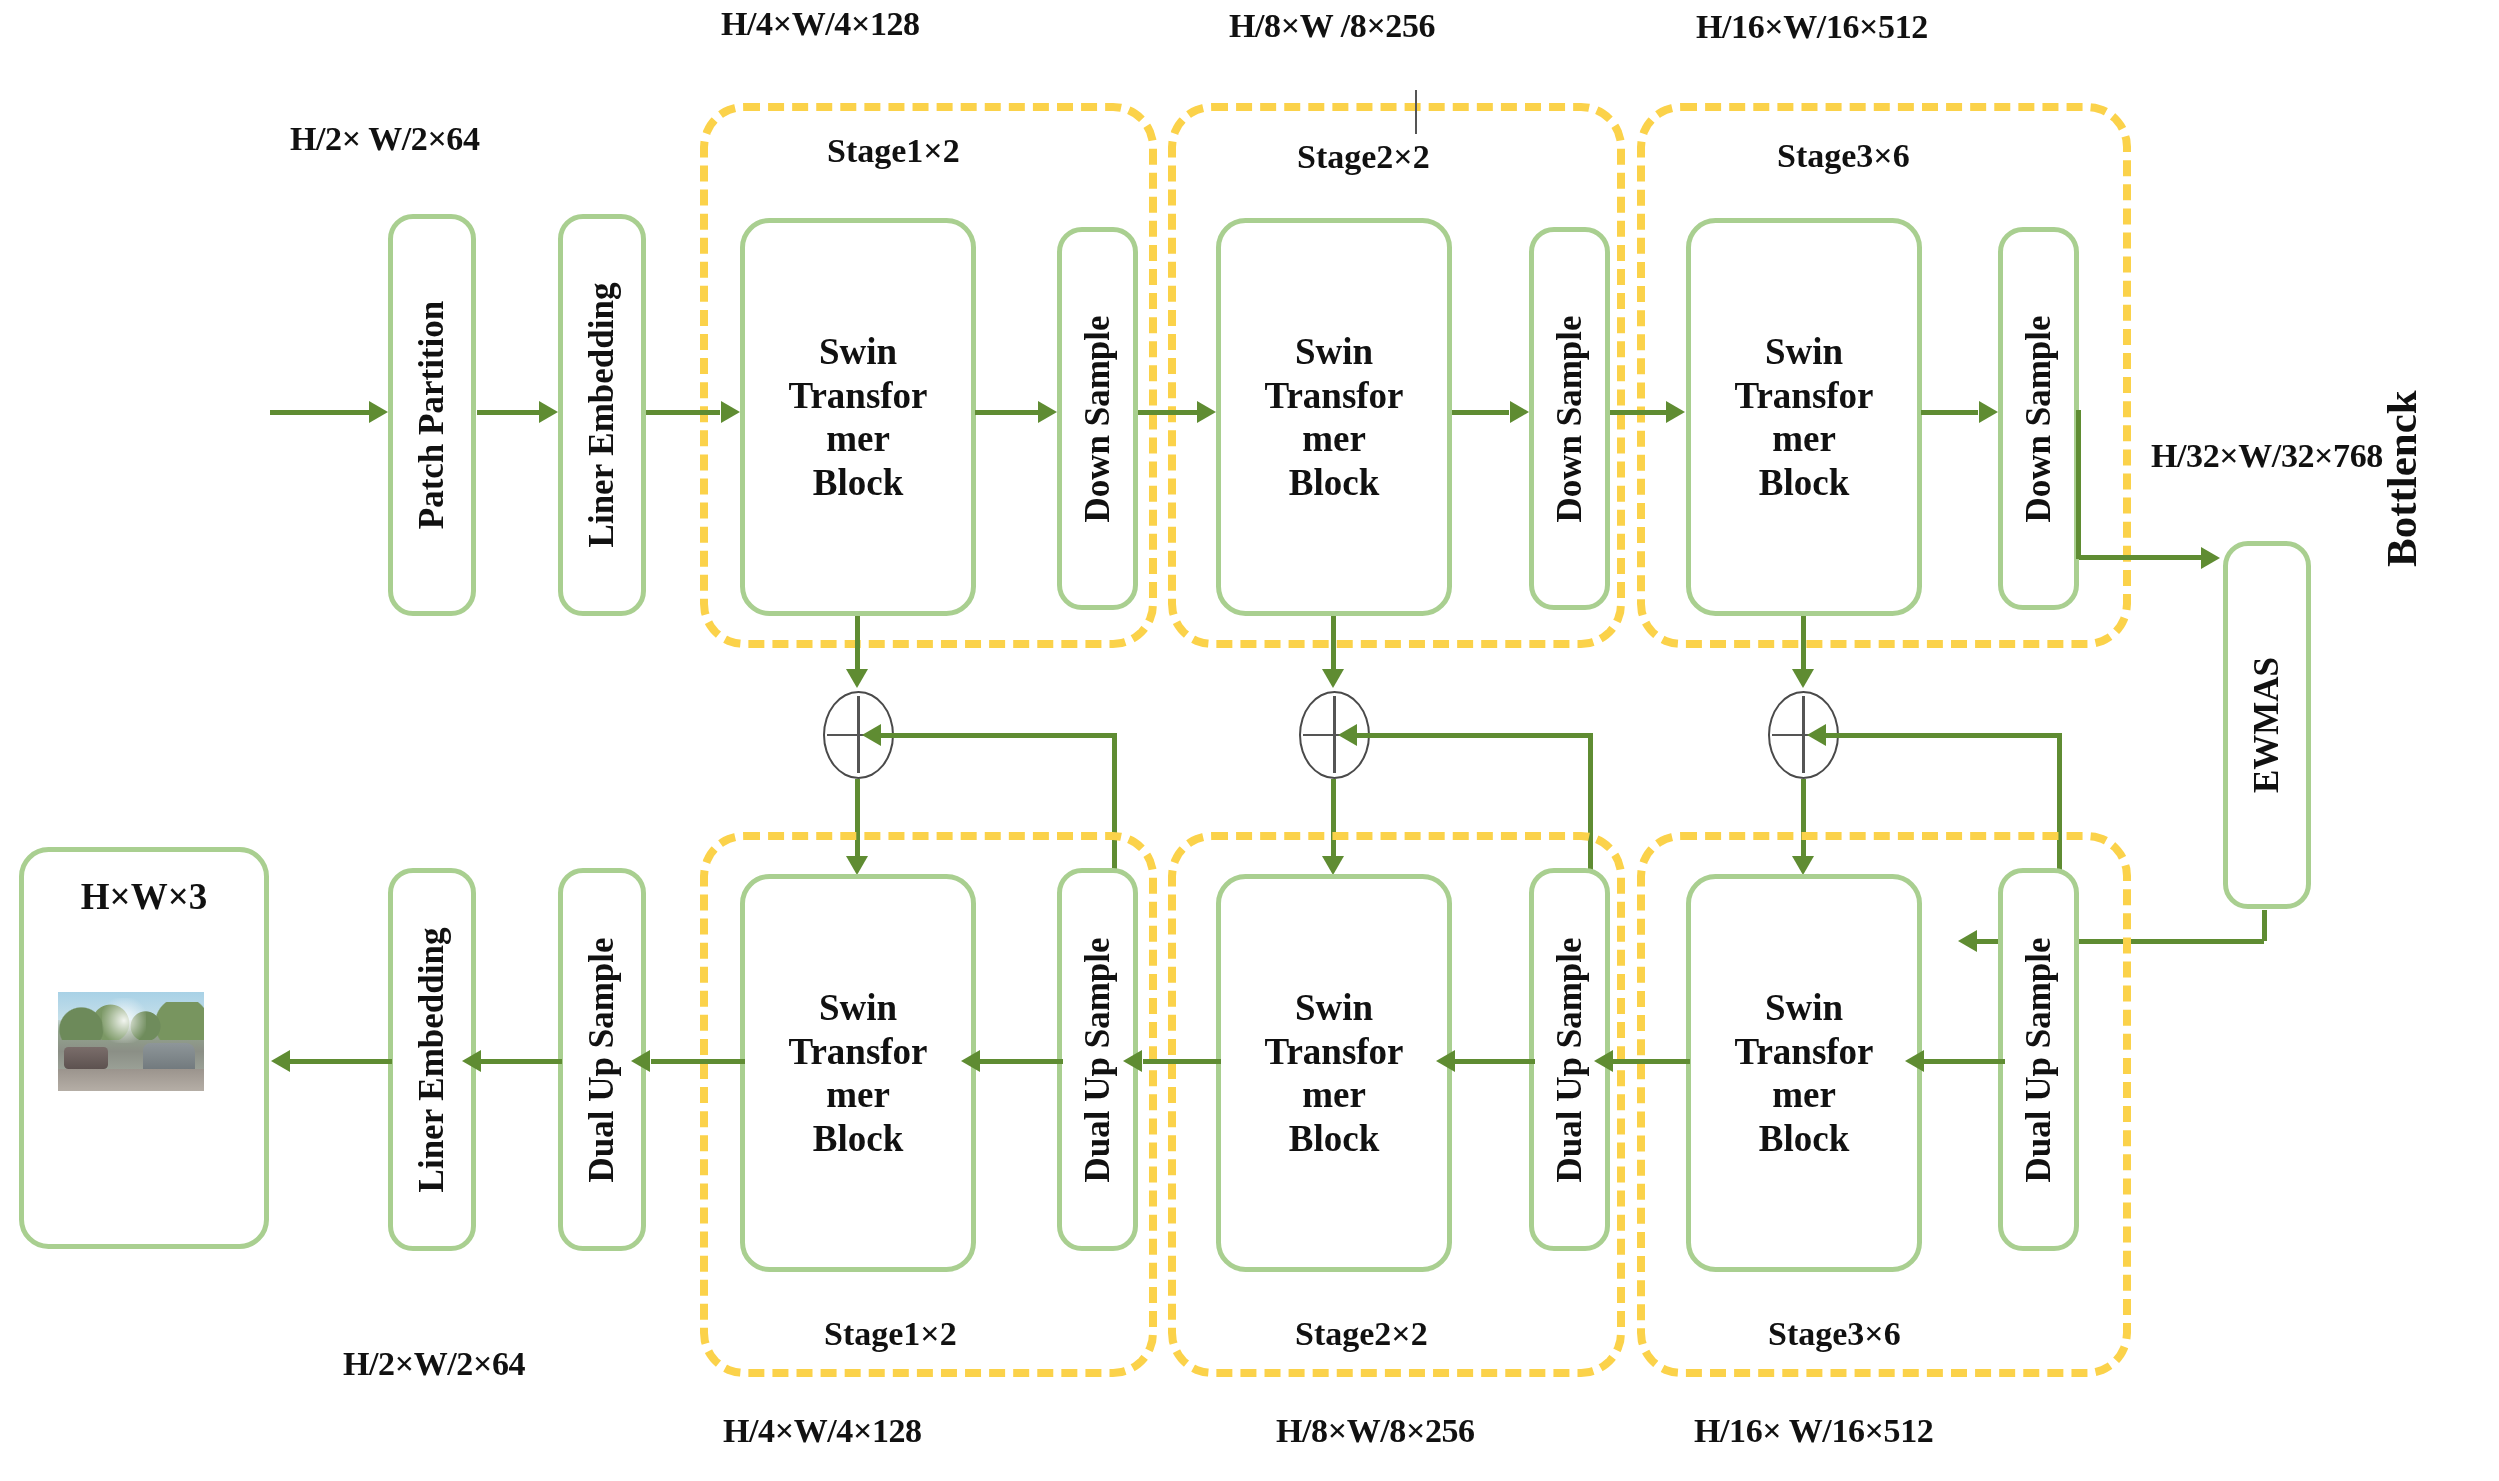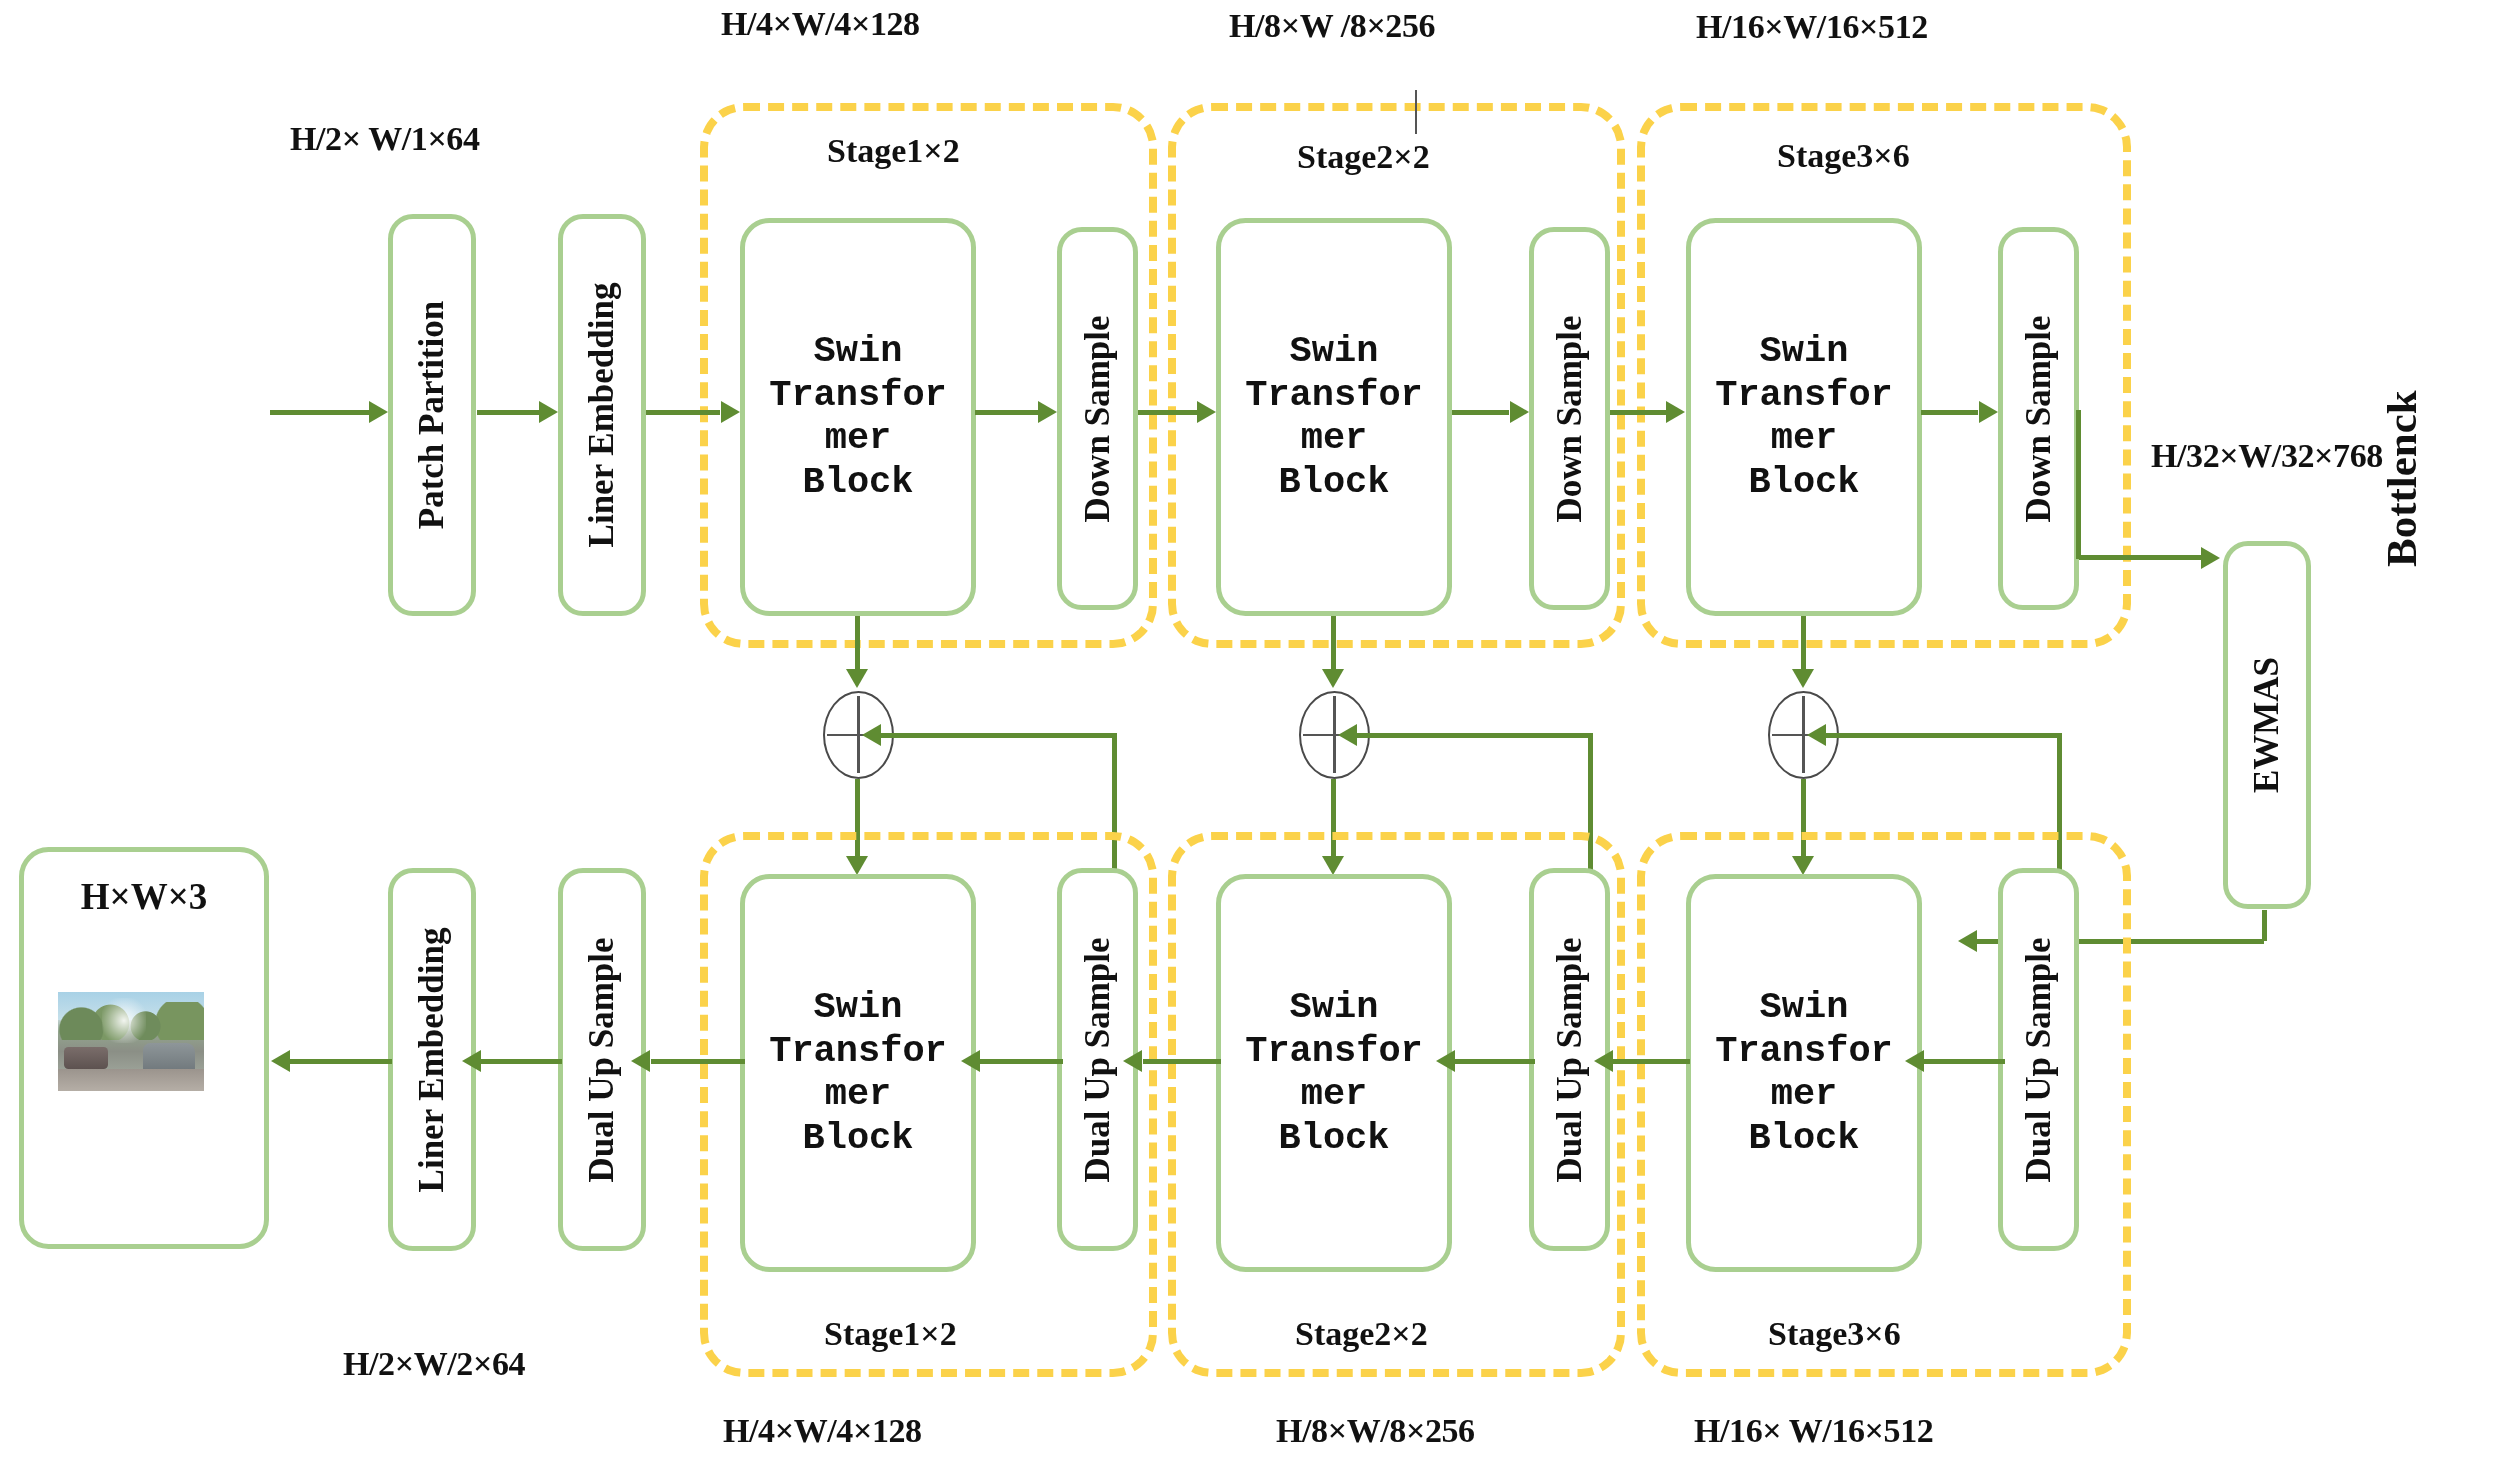--- a/index.html
+++ b/index.html
@@ -20,21 +20,21 @@
   .gbox.wide{border-radius:29.5px;}
 
   
   .vtxt{position:absolute;left:50%;top:50%;
         transform:translate(-50%,-50%) rotate(-90deg);
         transform-origin:center center;white-space:nowrap;
         font-weight:bold;font-size:35px;color:#111;
         font-family:"Liberation Serif","DejaVu Serif",serif;}
   .htxt{position:absolute;left:0;right:0;top:50%;transform:translateY(-50%);
         text-align:center;font-weight:bold;font-size:37px;color:#111;
-        line-height:1.18;font-family:Liberation Mono, monospace;}
+        line-height:1.18;font-family:Liberation Serif, serif;}
 
   
   .dframe{position:absolute;border:8px dashed #fbd24a;border-radius:44px;
           box-sizing:border-box;background:transparent;}
 
   
   .ln{position:absolute;background:#5f8c32;}
   .lnh{height:5.2px;}
   .lnv{width:5.2px;}
 
@@ -112,21 +112,21 @@
       background:linear-gradient(#9b948d,#b5aea6);}
 </style>
 </head>
 <body>
 
 <div class="stage">
 
   <div class="lbl dim" style="left:721px;top:7.4px;">H/4×W/4×128</div>
   <div class="lbl dim" style="left:1229px;top:9px;text-align:right;">H/8×W /8×256</div>
   <div class="lbl dim" style="left:1696px;top:10.3px;">H/16×W/16×512</div>
-  <div class="lbl dim" style="left:290px;top:122px;">H/2× W/1×64</div>
+  <div class="lbl dim" style="left:290px;top:122px;">H/2× W/2×64</div>
   <div class="lbl dim" style="left:2151px;top:439px;">H/32×W/32×768</div>
 
   <div class="dframe" style="left:700px;top:103px;width:457px;height:545px;"></div>
   <div class="dframe" style="left:1168px;top:103px;width:457px;height:545px;"></div>
   <div class="dframe" style="left:1637px;top:103px;width:494px;height:545px;"></div>
 
   <div class="lbl stagename" style="left:827px;top:134px;">Stage1×2</div>
   <div class="lbl stagename" style="left:1297px;top:140px;">Stage2×2</div>
   <div class="lbl stagename" style="left:1777px;top:139px;">Stage3×6</div>
 

